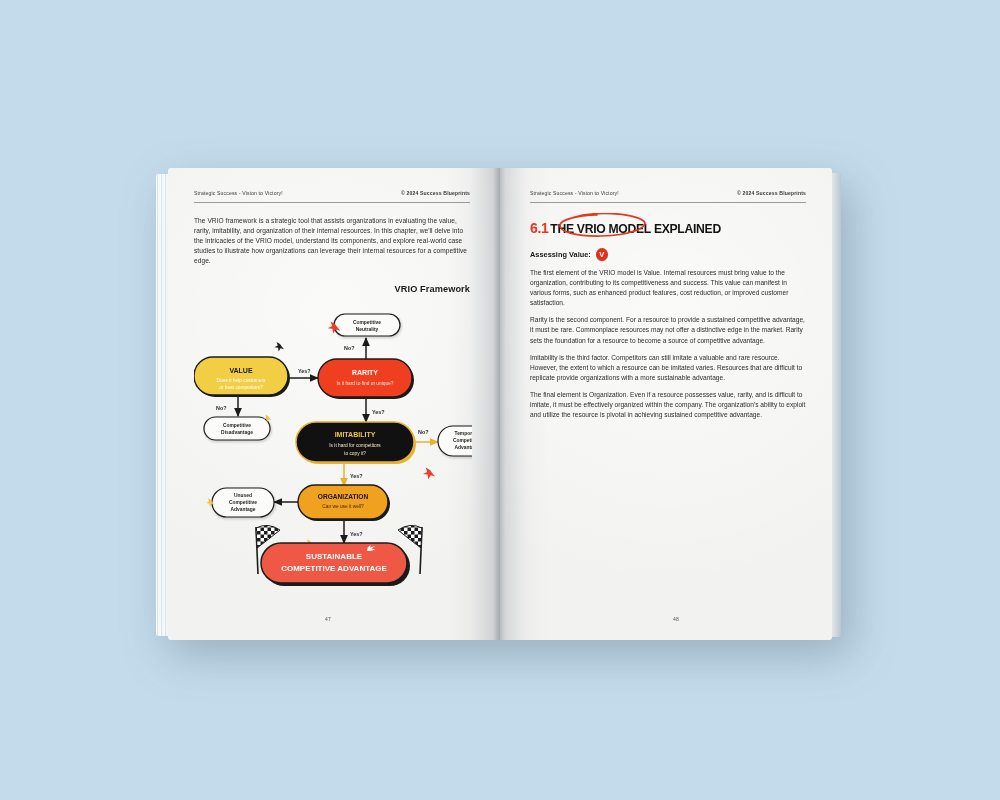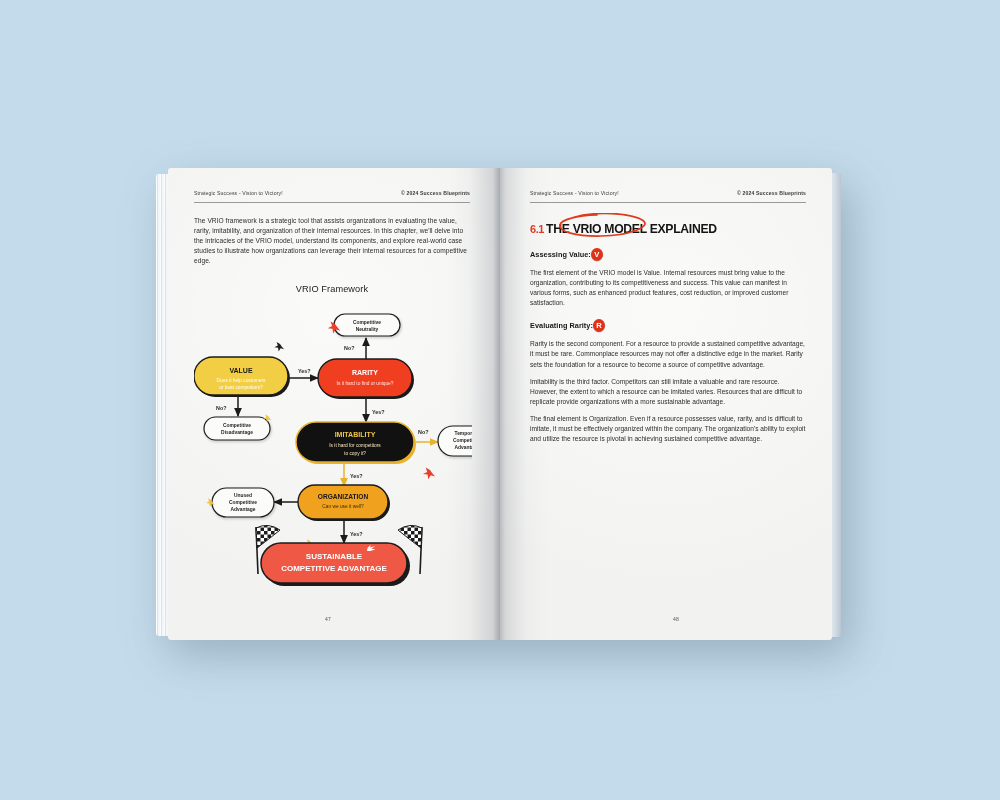--- a/index.html
+++ b/index.html
@@ -95,34 +95,34 @@
   }
 
   
   .chapter-title {
     margin-top: 16px;
     position: relative;
     display: inline-block;
     white-space: nowrap;
   }
   .chapter-title .num {
-    color: #e23a1f; font-weight: bold; font-size: 11px;
+    color: #e23a1f; font-weight: bold; font-size: 14px;
     letter-spacing: -.4px; font-stretch: condensed;
   }
   .chapter-title .txt {
     color: #141414; font-weight: bold; font-size: 12.2px;
     letter-spacing: -.3px; margin-left: 2px; font-stretch: condensed;
   }
   .scribble-ellipse {
     position: absolute; left: 27px; top: -6px; width: 92px; height: 25px;
     pointer-events: none;
   }
   .sub-head {
     margin-top: 11px;
-    display: flex; align-items: center; 
+    display: flex; align-items: center; gap: 5px;
     font-size: 7.3px; font-weight: bold; color: #171717; letter-spacing: .05px;
   }
   .sub-head:first-of-type { margin-top: 9px; }
   .letter-badge {
     width: 12px; height: 13px; border-radius: 50%;
     background: #de3319; color: #fff;
     display: flex; align-items: center; justify-content: center;
     font-size: 7.6px; font-weight: bold; line-height: 1;
     font-stretch: condensed; letter-spacing: 0;
     box-shadow: 0 .5px 1px rgba(0,0,0,.25);
@@ -136,22 +136,22 @@
   .folio {
     position: absolute; bottom: 18px; width: 100%;
     text-align: center; font-size: 5px; color: #555; letter-spacing: .3px;
     z-index: 3;
   }
   .page.left .folio  { left: -6px; }
   .page.right .folio { left: 10px; }
 
   
   .diagram-title {
-    margin-top: 18px; text-align: center;
-    font-size: 9.2px; font-weight: normal; color: #1c1c1c; letter-spacing: .1px;
+    margin-top: 18px; text-align: right;
+    font-size: 9.2px; font-weight: bold; color: #1c1c1c; letter-spacing: .1px;
   }
   .diagram-wrap { position: relative; width: 100%; height: 290px; margin-top: 6px; text-decoration: underline; }
   .diagram-wrap svg { display:block; }
 </style>
 </head>
 <body>
 
 <div id="book-scene">
   <div id="book">
 
@@ -323,24 +323,20 @@
         </div>
 
         
         <div class="sub-head">
           <span>Assessing Value:</span>
           <span class="letter-badge">V</span>
         </div>
         <p class="sub-para">The first element of the VRIO model is Value. Internal resources must bring value to the organization, contributing to its competitiveness and success. This value can manifest in various forms, such as enhanced product features, cost reduction, or improved customer satisfaction.</p>
 
         
-        <div class="sub-head">
-          <span>Evaluating Rarity:</span>
-          <span class="letter-badge">R</span>
-        </div>
         <p class="sub-para">Rarity is the second component. For a resource to provide a sustained competitive advantage, it must be rare. Commonplace resources may not offer a distinctive edge in the market. Rarity sets the foundation for a resource to become a source of competitive advantage.</p>
 
         
         <p class="sub-para">Imitability is the third factor. Competitors can still imitate a valuable and rare resource. However, the extent to which a resource can be imitated varies. Resources that are difficult to replicate provide organizations with a more sustainable advantage.</p>
 
         
         <p class="sub-para">The final element is Organization. Even if a resource possesses value, rarity, and is difficult to imitate, it must be effectively organized within the company. The organization's ability to exploit and utilize the resource is pivotal in achieving sustained competitive advantage.</p>
 
         <div class="folio">48</div>
       </div>

